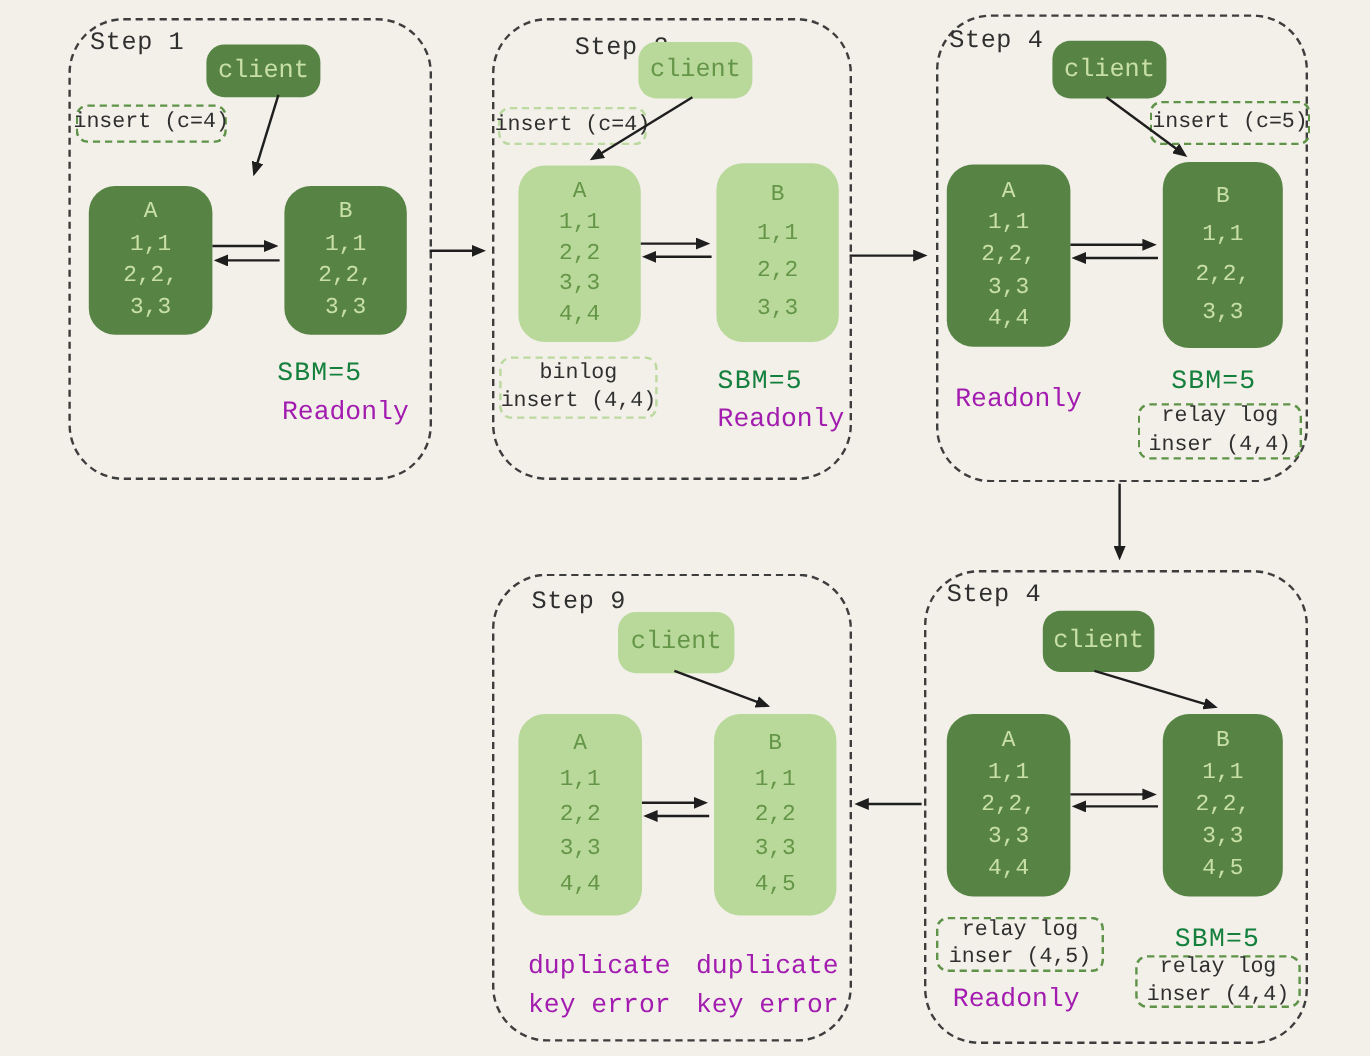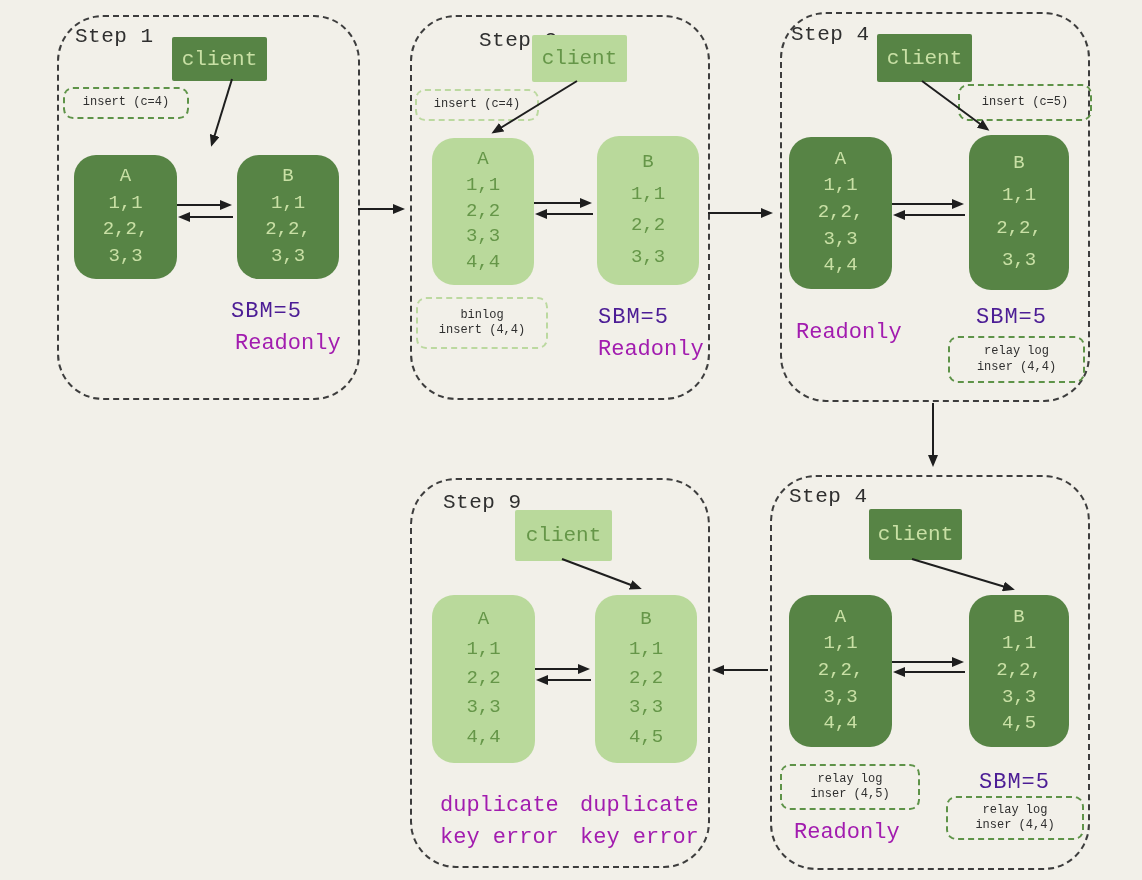--- a/index.html
+++ b/index.html
@@ -20,21 +20,21 @@
   }
   .step-label {
     position: absolute;
     font-size: 21px;
     color: #2f2f2f;
     letter-spacing: 0.5px;
     white-space: nowrap;
   }
   .client {
     position: absolute;
-    border-radius: 2px;
+    border-radius: 15px;
     display: flex;
     align-items: center;
     justify-content: center;
     font-size: 21px;
     box-sizing: border-box;
   }
   .fill-dark  { background: #578445; color: #c9e0a5; }
   .fill-light { background: #b9d99b; color: #659648; }
   .node {
     position: absolute;
@@ -49,32 +49,32 @@
   }
   .node > div { line-height: 1.05; white-space: nowrap; }
   .note {
     position: absolute;
     border: 2px dashed #5e9348;
     border-radius: 10px;
     display: flex;
     flex-direction: column;
     align-items: center;
     justify-content: center;
-    font-size: 12px;
+    font-size: 18px;
     line-height: 1.28;
     color: #2f2f2f;
     box-sizing: border-box;
     white-space: nowrap;
     background: transparent;
   }
   .note.light-edge { border-color: #bcd9a0; }
   .sbm {
     position: absolute;
     font-size: 22px;
-    color: #4c1d95;
+    color: #15803d;
     letter-spacing: 1px;
     white-space: nowrap;
   }
   .red-label {
     position: absolute;
     font-size: 22px;
     color: #a21caf;
     white-space: nowrap;
     line-height: 1.45;
   }

